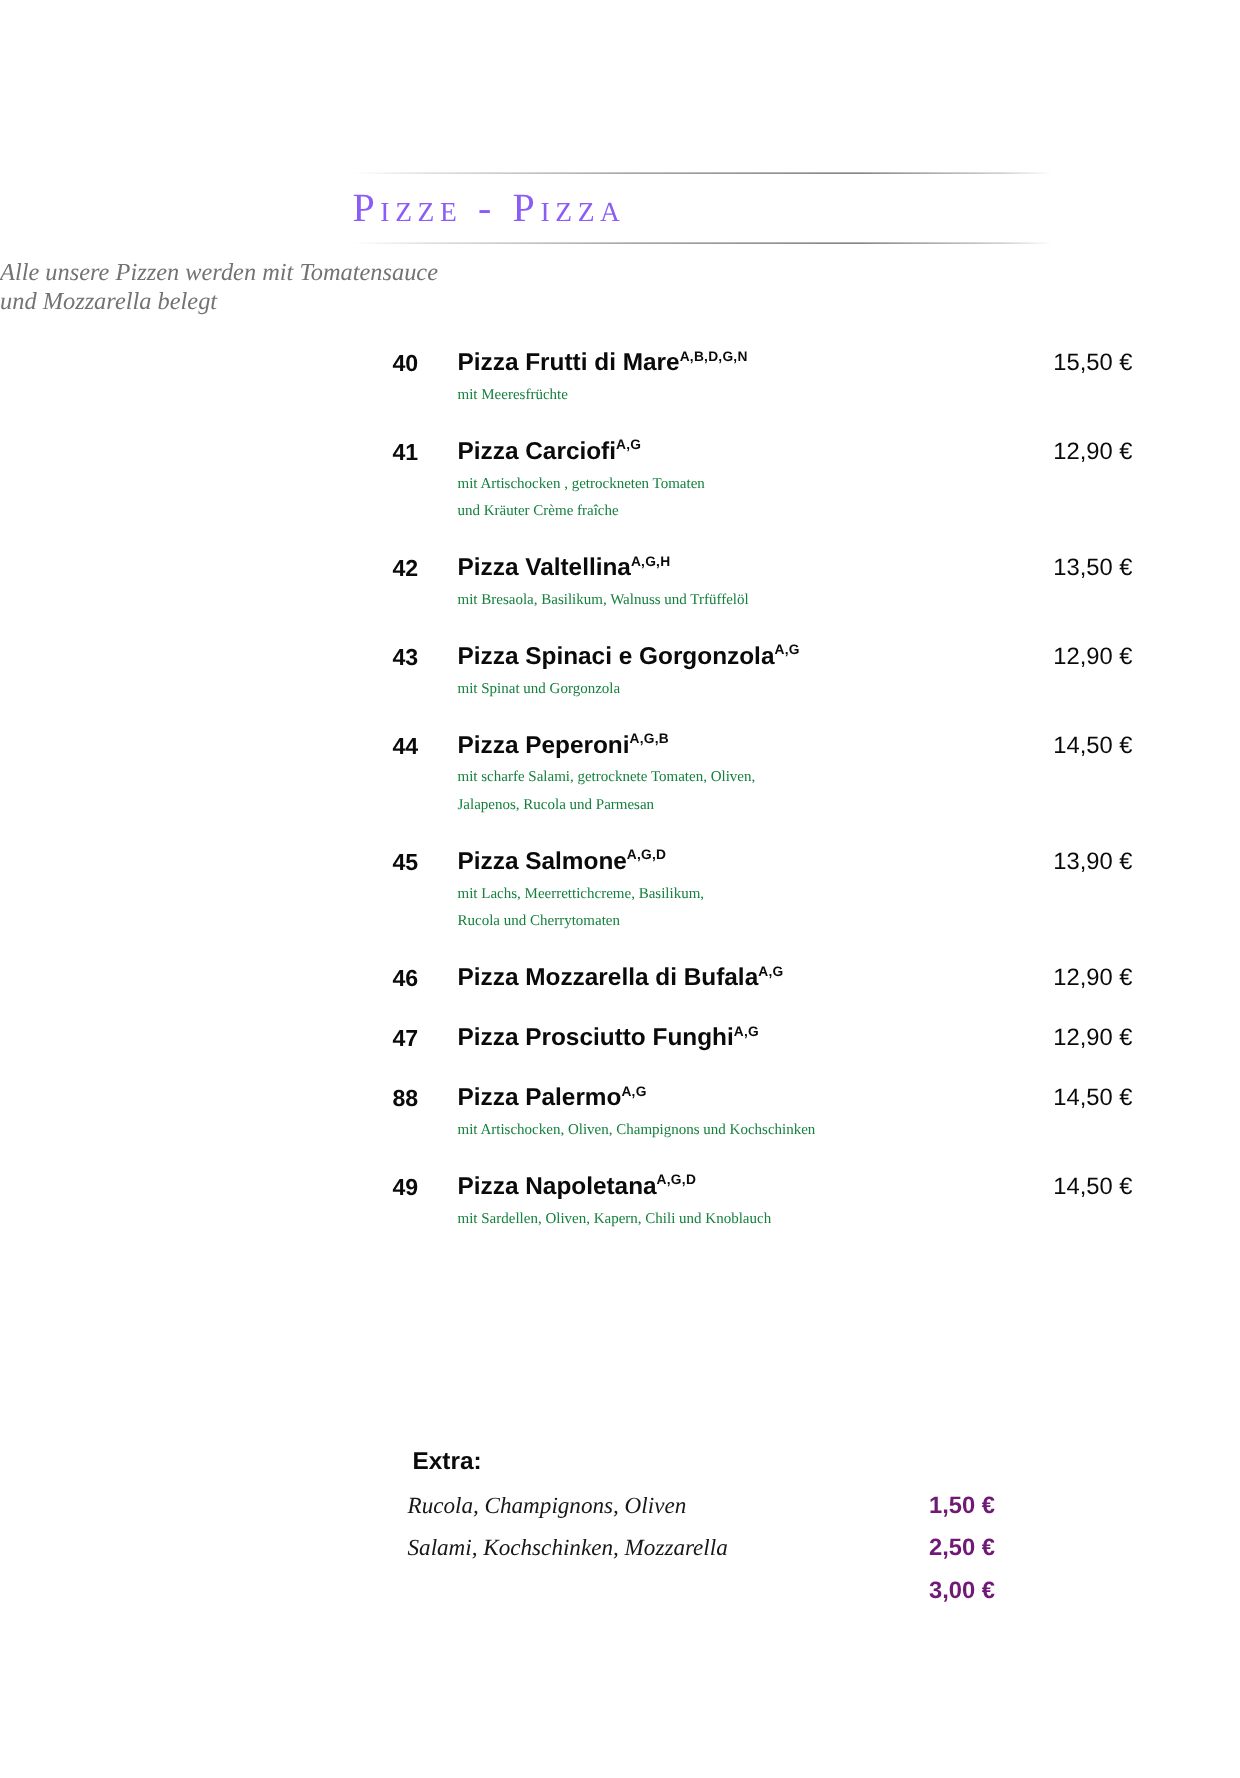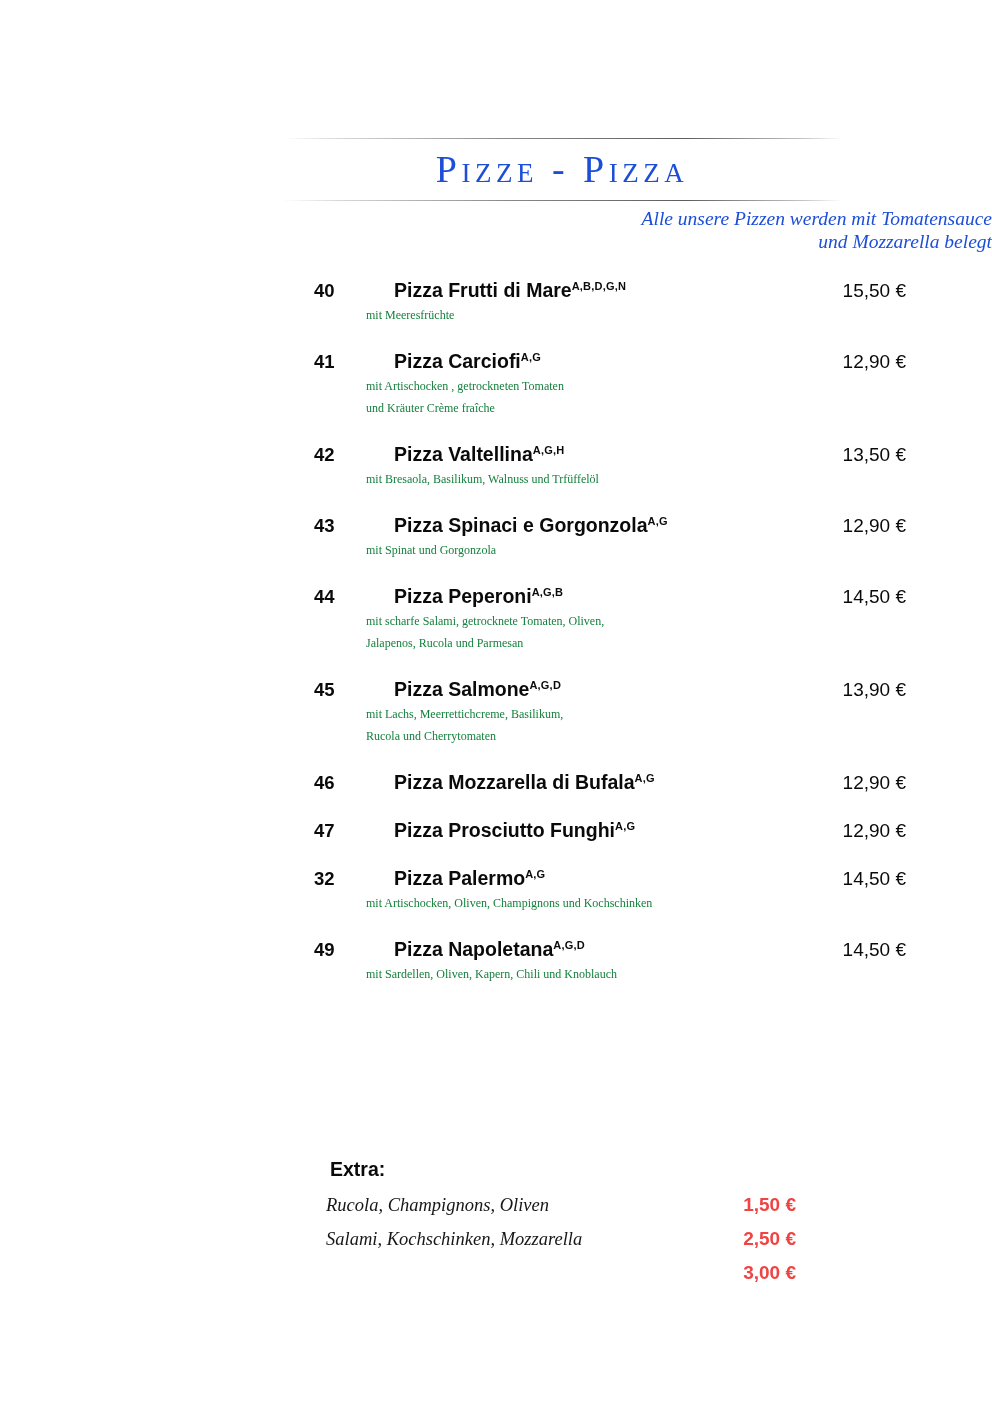--- a/index.html
+++ b/index.html
@@ -33,41 +33,40 @@
     width: 100%;
     background: linear-gradient(to right,
                 rgba(40,40,40,0.0) 0%,
                 rgba(40,40,40,0.18) 10%,
                 rgba(40,40,40,0.55) 40%,
                 rgba(40,40,40,0.75) 72%,
                 rgba(40,40,40,0.28) 93%,
                 rgba(40,40,40,0.0) 100%);
   }
   .section-title {
-    text-align: center;
     font-family: "Liberation Serif", serif;
-    font-size: 38px;
+    font-size: 32px;
     letter-spacing: 4.5px;
     font-variant: small-caps;
     line-height: 1;
     padding: 11px 0 12px 0;
-    color: #1d4ed8;
+    color: #8b5cf6;
     white-space: pre;
   }
 
   .subtitle {
     position: absolute;
     left: 0;
     top: 207px;
     width: 992px;
-    text-align: right;
+    text-align: left;
     font-style: italic;
     font-size: 19.5px;
     line-height: 23px;
-    color: #1d4ed8;
+    color: #737373;
   }
   .subtitle .l2 { display: block; }
 
   
   .items {
     position: absolute;
     left: 0;
     top: 278px;
     width: 992px;
     padding-left: 44px;
@@ -92,21 +91,20 @@
   .item-body {
     margin-left: 52px;
   }
   .item-title {
     font-family: "Liberation Sans", sans-serif;
     font-weight: bold;
     font-size: 19.5px;
     line-height: 25px;
     color: #0a0a0a;
     white-space: nowrap;
-    margin-left: 28px;
   }
   .item-title sup {
     font-size: 11px;
     font-weight: bold;
     vertical-align: super;
     line-height: 0;
     letter-spacing: 0.2px;
   }
   .item-desc {
     font-family: "Liberation Serif", serif;
@@ -164,21 +162,21 @@
     white-space: nowrap;
   }
   .extra-price {
     position: absolute;
     right: 0;
     top: 0;
     font-family: "Liberation Sans", sans-serif;
     font-weight: bold;
     font-size: 19px;
     line-height: 28px;
-    color: #ef4444;
+    color: #701a75;
     white-space: nowrap;
   }
 </style>
 </head>
 <body>
 
 <div class="page">
 
   <div class="menu-header">
     <div class="rule"></div>
@@ -260,21 +258,21 @@
 
     <div class="item">
       <div class="item-num">47</div>
       <div class="item-body">
         <div class="item-title"><span>Pizza Prosciutto Funghi</span><sup>A,G</sup></div>
       </div>
       <div class="item-price">12,90 €</div>
     </div>
 
     <div class="item">
-      <div class="item-num">32</div>
+      <div class="item-num">88</div>
       <div class="item-body">
         <div class="item-title"><span>Pizza Palermo</span><sup>A,G</sup></div>
         <div class="item-desc">mit Artischocken, Oliven, Champignons und Kochschinken</div>
       </div>
       <div class="item-price">14,50 €</div>
     </div>
 
     <div class="item">
       <div class="item-num">49</div>
       <div class="item-body">

